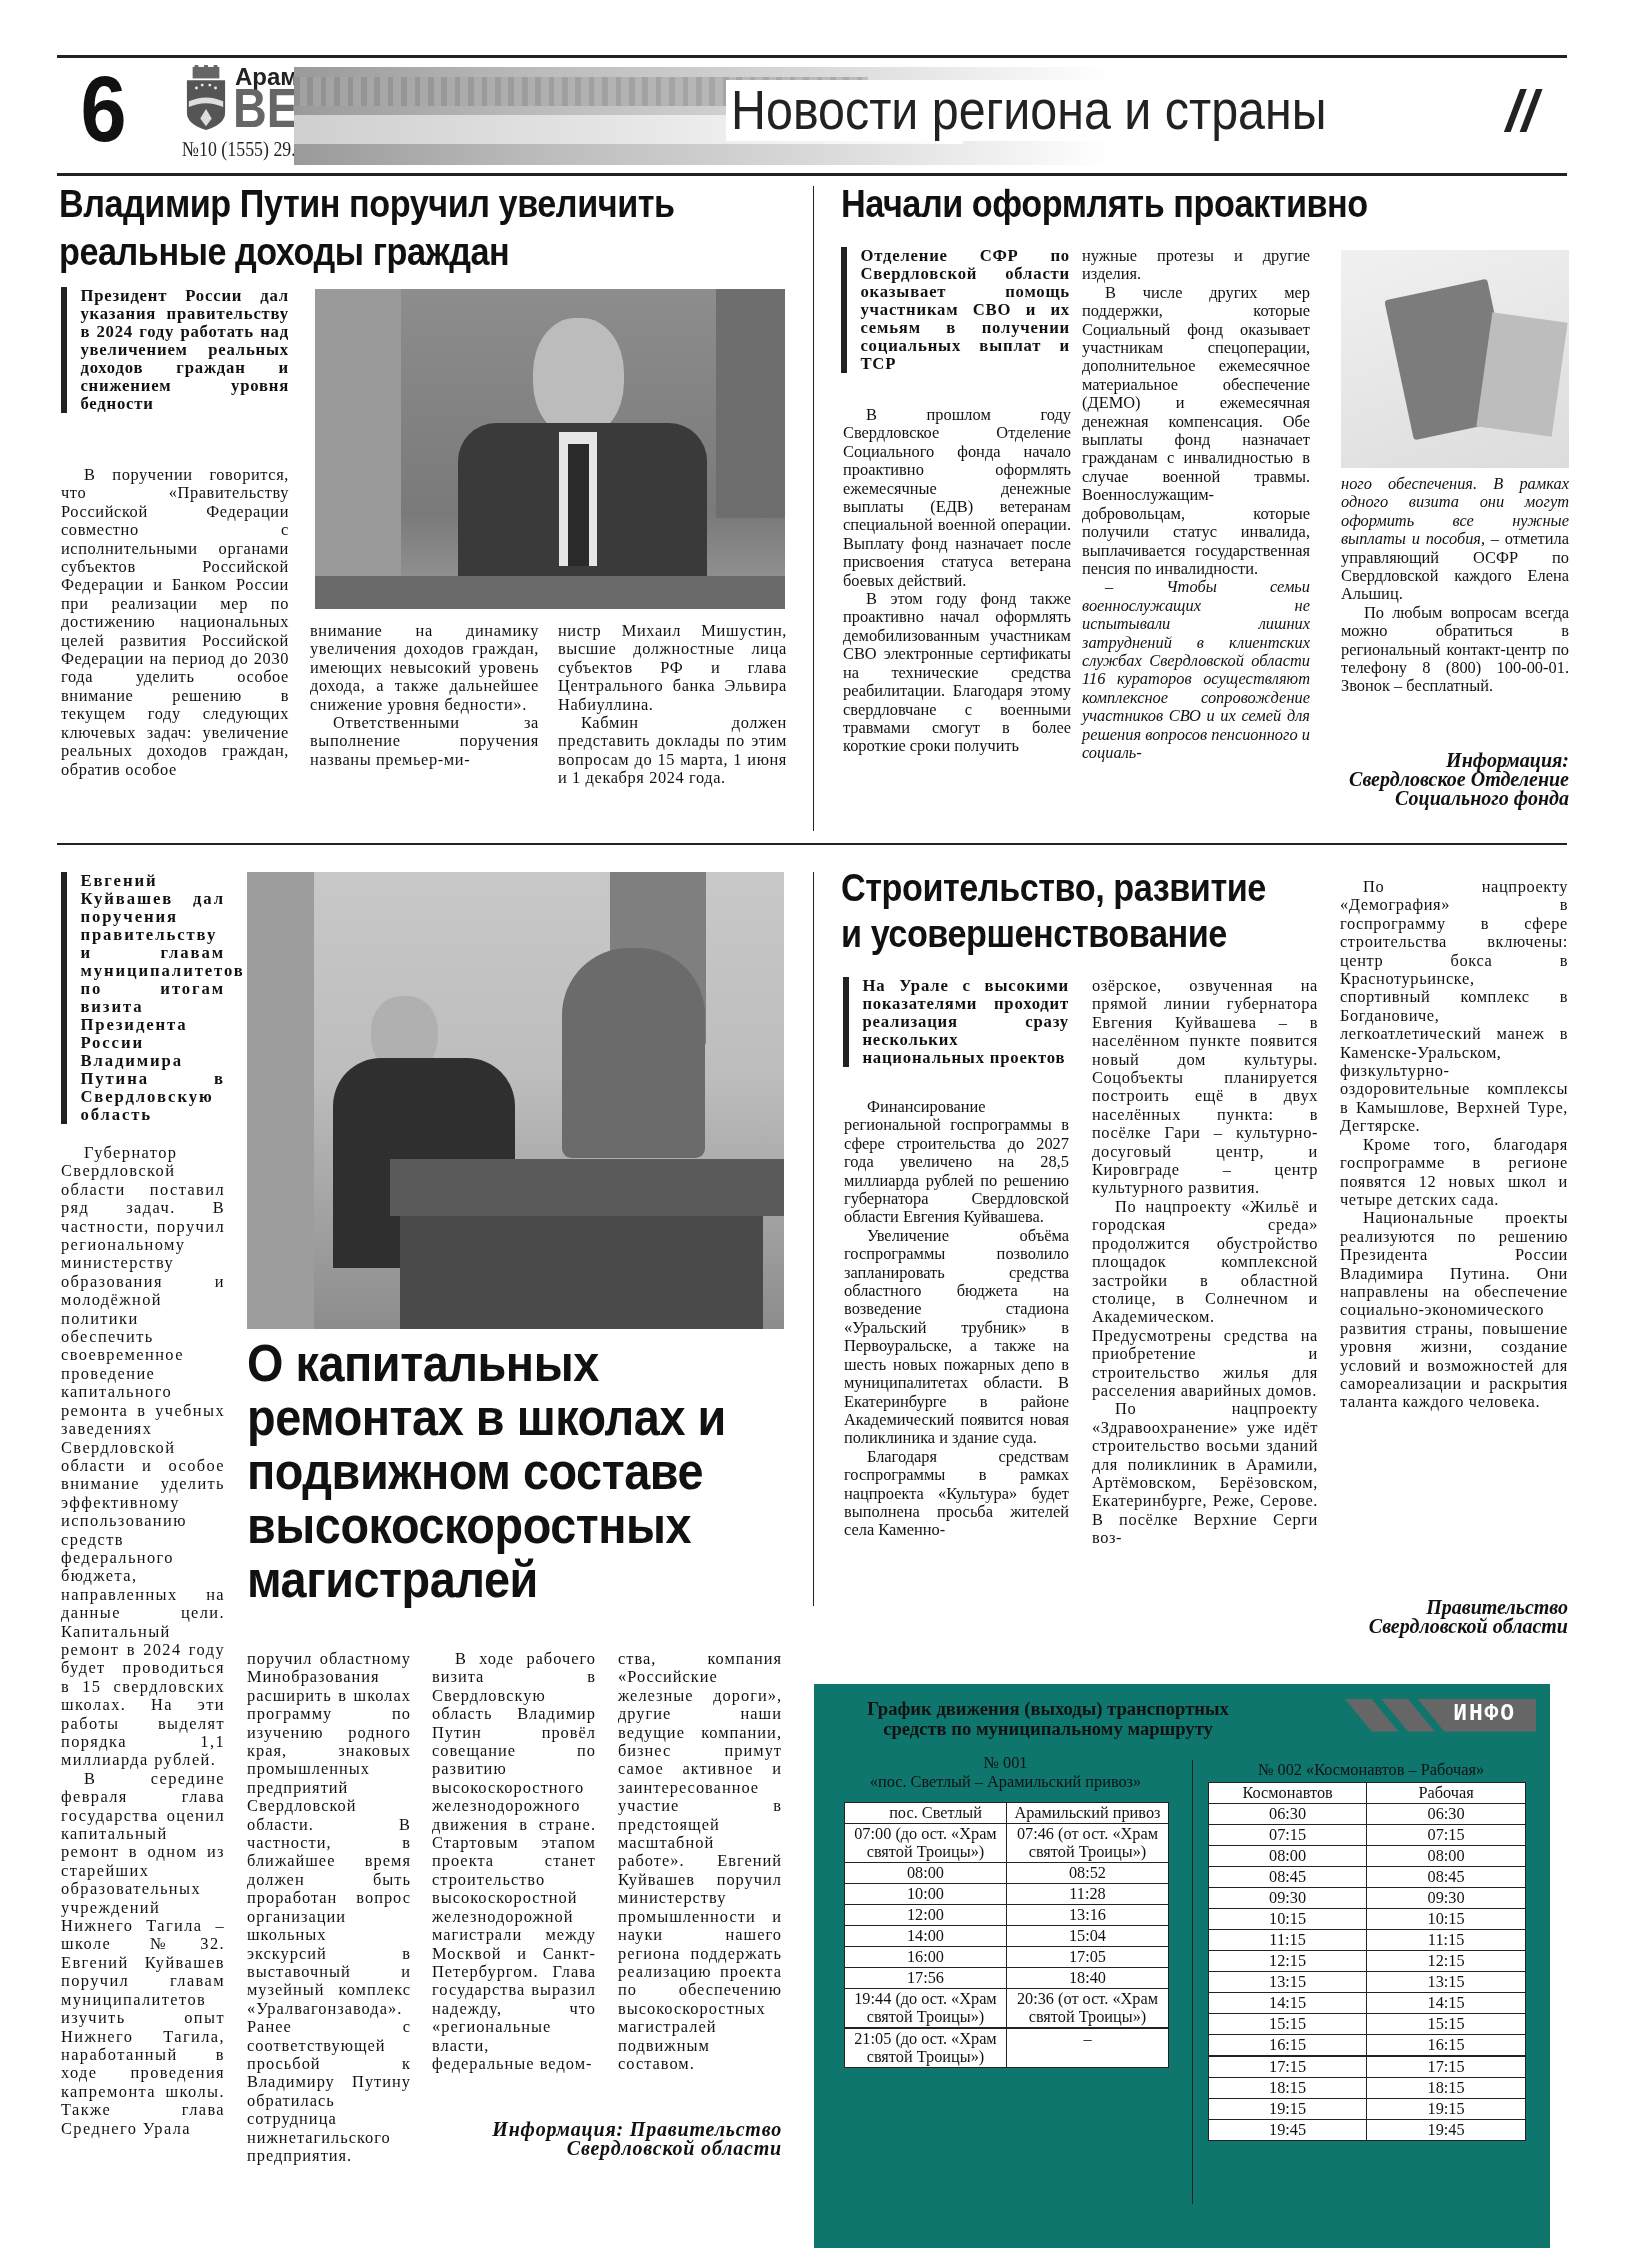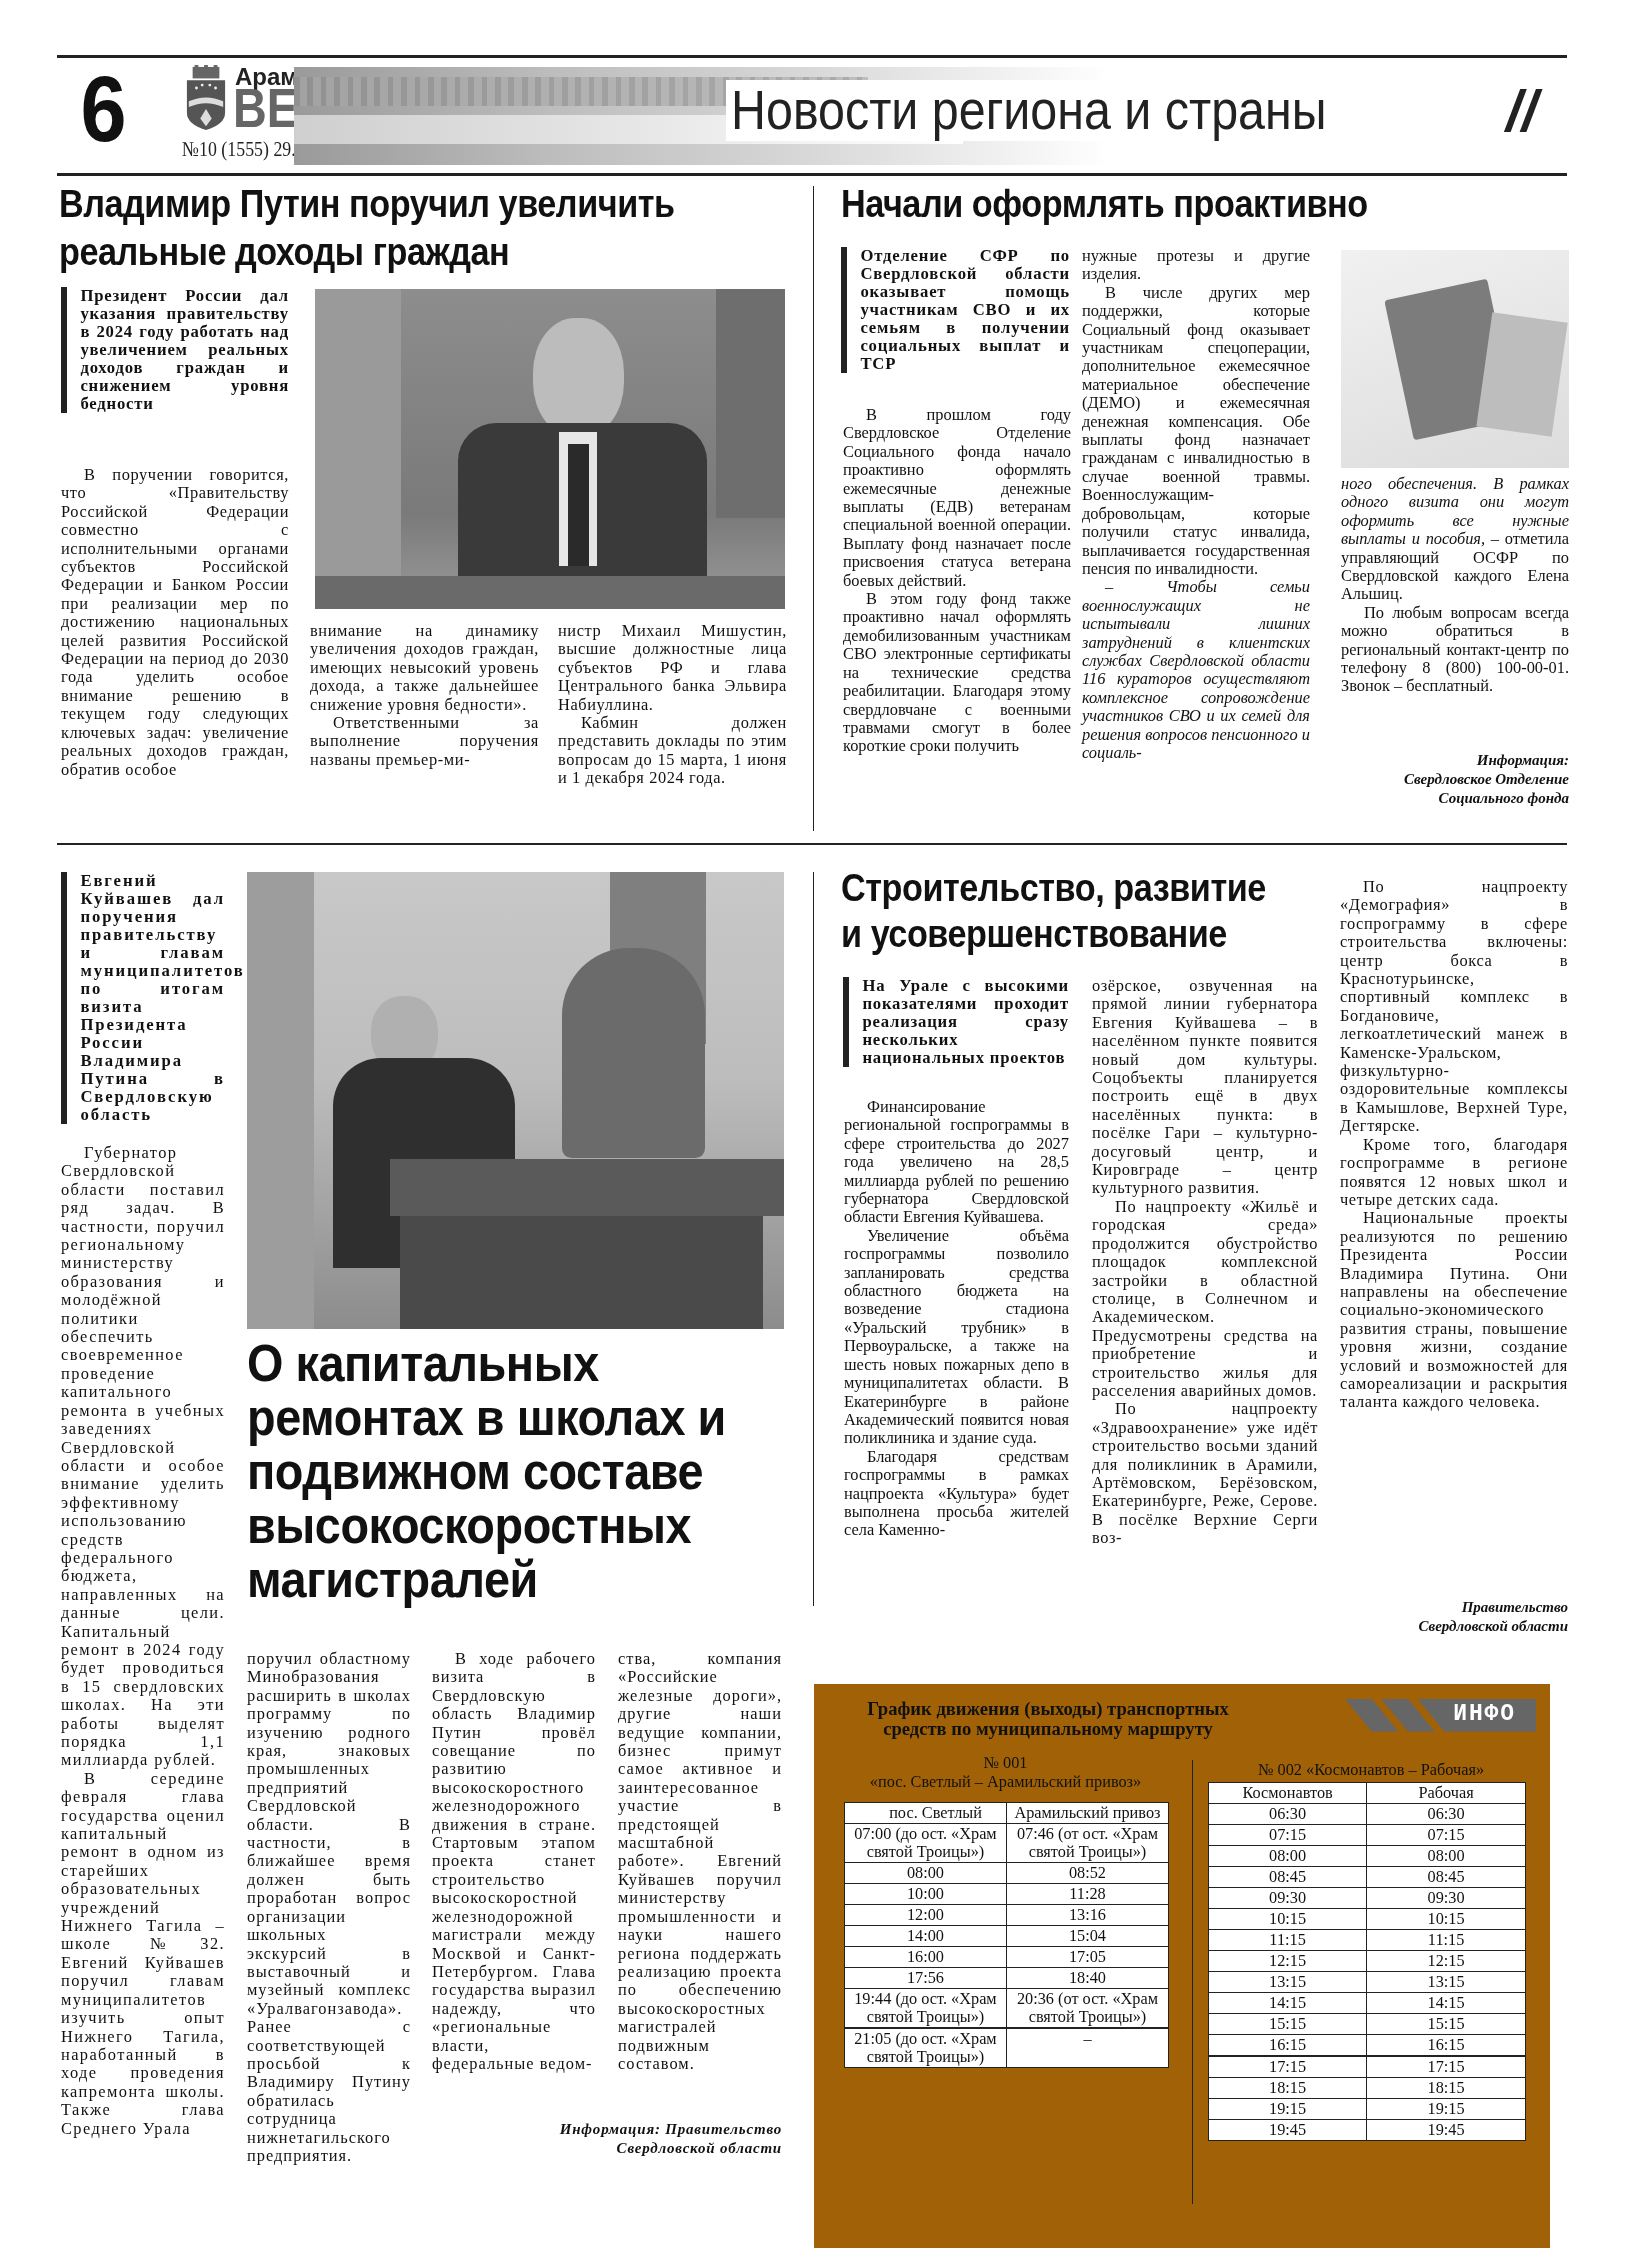--- a/index.html
+++ b/index.html
@@ -5,21 +5,21 @@
   * { box-sizing: border-box; margin: 0; padding: 0; }
   body { width: 1626px; height: 2259px; background: #fff; color: #111; font-family: "Liberation Serif", serif; position: relative; overflow: hidden; }
   .abs { position: absolute; }
   .rule { position: absolute; background: #222; }
   .body-text { font-family: "Liberation Serif", serif; font-size: 16.4px; line-height: 18.4px; text-align: justify; }
   .body-text p { text-indent: 1.4em; }
   .body-text p.noind { text-indent: 0; }
   .wide { letter-spacing: 0.6px; }
   .lead { font-family: "Liberation Serif", serif; font-weight: bold; font-size: 16.7px; line-height: 18px; text-align: justify; border-left: 6.7px solid #222; padding-left: 13.4px; letter-spacing: 0.8px; }
   .headline { font-family: "Liberation Sans", sans-serif; font-weight: bold; color: #111; letter-spacing: -0.5px; transform: scaleX(0.9); transform-origin: left top; }
-  .credit { font-family: "Liberation Serif", serif; font-weight: bold; font-style: italic; font-size: 15px; line-height: 19px; text-align: right; }
+  .credit { font-family: "Liberation Serif", serif; font-weight: bold; font-style: italic; font-size: 20px; line-height: 19px; text-align: right; }
   .ital { font-style: italic; }
   .photo { position: absolute; overflow: hidden; }
   table.sched { border-collapse: collapse; background: #fff; font-family: "Liberation Serif", serif; font-size: 16.3px; line-height: 18px; text-align: center; }
   table.sched td { border: 1.4px solid #222; padding: 1px 3.8px; }
   table.sched td.thick { border-top: 2.9px solid #222; }
 </style>
 </head>
 <body>
 
 <div class="rule" style="left:57px;top:55px;width:1510px;height:2.9px;"></div>
@@ -154,21 +154,21 @@
 <div class="abs body-text wide" style="left:1340px;top:878px;width:228px;">
   <p>По нацпроекту «Демография» в госпрограмму в сфере строительства включены: центр бокса в Краснотурьинске, спортивный комплекс в Богдановиче, легкоатлетический манеж в Каменске-Уральском, физкультурно-оздоровительные комплексы в Камышлове, Верхней Туре, Дегтярске.</p>
   <p>Кроме того, благодаря госпрограмме в регионе появятся 12 новых школ и четыре детских сада.</p>
   <p>Национальные проекты реализуются по решению Президента России Владимира Путина. Они направлены на обеспечение социально-экономического развития страны, повышение уровня жизни, создание условий и возможностей для самореализации и раскрытия таланта каждого человека.</p>
 </div>
 <div class="abs credit" style="left:1340px;top:1598px;width:228px;">
   <div>Правительство</div>
   <div>Свердловской области</div>
 </div>
 
-<div class="abs" style="left:814px;top:1684px;width:736px;height:564px;background:#a16207;">
+<div class="abs" style="left:814px;top:1684px;width:736px;height:564px;background:#0f766e;">
   <div class="abs" style="left:19px;top:15.3px;width:430px;text-align:center;font-family:'Liberation Serif',serif;font-weight:bold;font-size:18.6px;line-height:20px;">
     <div>График движения (выходы) транспортных</div>
     <div>средств по муниципальному маршруту</div>
   </div>
   <div class="abs" style="left:531px;top:15.3px;width:191px;height:32.5px;">
     <svg width="191" height="32.5" viewBox="0 0 200 34" style="position:absolute;left:0;top:0;">
       <polygon points="0,0 28,0 56,34 28,34" fill="#666"></polygon>
       <polygon points="38,0 66,0 94,34 66,34" fill="#666"></polygon>
       <polygon points="76,0 200,0 200,34 104,34" fill="#666"></polygon>
     </svg>

